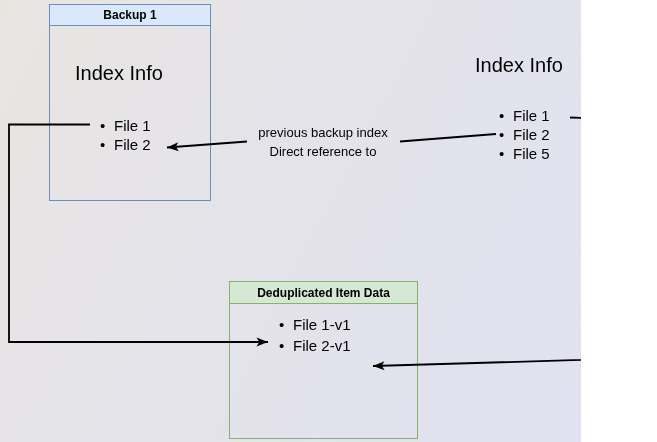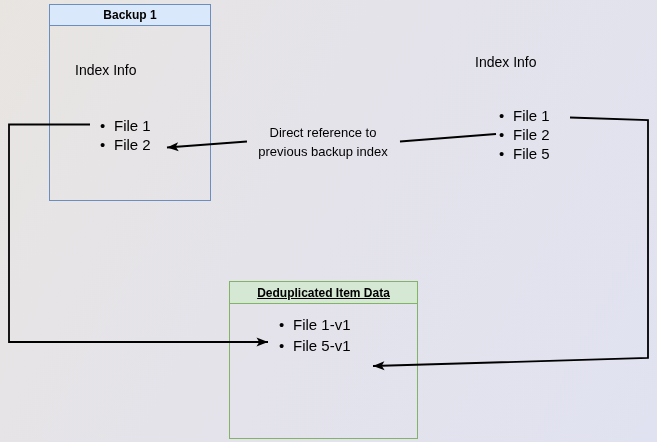--- a/index.html
+++ b/index.html
@@ -3,43 +3,43 @@
 <meta charset="utf-8">
 <style>
   html, body { margin: 0; padding: 0; }
   body {
     width: 657px; height: 442px;
     font-family: "Liberation Sans", sans-serif;
     color: #000;
   }
   .stage {
     position: relative;
-    width: 657px; height: 442px;
+    width: 581px; height: 442px;
     overflow: hidden;
     background: linear-gradient(118deg, #e8e5e1 0%, #e4e3ea 45%, #e1e2f1 100%);
   }
   .box {
     position: absolute;
     background: transparent;
     box-sizing: border-box;
   }
   .box.blue  { border: 1.5px solid #6c8ebf; }
   .box.green { border: 1.5px solid #82b366; }
   .box-header {
     position: absolute; left: 0; right: 0; top: 0;
     display: flex; align-items: center; justify-content: center;
     font-weight: bold; font-size: 12px;
     box-sizing: border-box;
   }
   .box.blue  .box-header { background: #dae8fc; border-bottom: 1.5px solid #6c8ebf; height: 21px; }
-  .box.green .box-header { background: #d5e8d4; border-bottom: 1.5px solid #82b366; height: 22px; text-decoration: underline; }
+  .box.green .box-header { background: #d5e8d4; border-bottom: 1.5px solid #82b366; height: 22px; }
 
   .subtitle {
     position: absolute;
-    font-size: 14px;
+    font-size: 20px;
     white-space: nowrap;
   }
   .list { position: absolute; }
   .li {
     display: flex; align-items: center;
     font-size: 15px; white-space: nowrap;
   }
   .li .bullet { display: inline-block; width: 17px; text-align: left; padding-left: 3px; box-sizing: border-box; }
   .li .bullet::before { content: "\2022"; font-size: 15px; }
   .list.h19 .li { height: 19px; }
@@ -97,27 +97,27 @@
   <div class="box green" style="left:229px; top:281px; width:189px; height:158px;">
     <div class="box-header">Deduplicated Item Data</div>
   </div>
   <div class="list h21" style="left:276px; top:314px;">
     <div class="li">
         <span class="bullet"></span>
         <span>File 1-v1</span>
       </div>
     <div class="li">
         <span class="bullet"></span>
-        <span>File 5-v1</span>
+        <span>File 2-v1</span>
       </div>
   </div>
 
   <div class="annotation">
+    <div>previous backup index</div>
     <div>Direct reference to</div>
-    <div>previous backup index</div>
   </div>
 
   <svg class="arrows" viewBox="0 0 657 442">
     <defs>
       <marker id="ah" markerUnits="userSpaceOnUse" markerWidth="13" markerHeight="10" refX="12" refY="5" orient="auto">
         <path d="M0.5,0.5 L12,5 L0.5,9.5 L3.2,5 Z" fill="#000"></path>
       </marker>
     </defs>
 
     <path d="M 496 134 L 400 141.5" stroke="#000" stroke-width="1.8" fill="none"></path>

